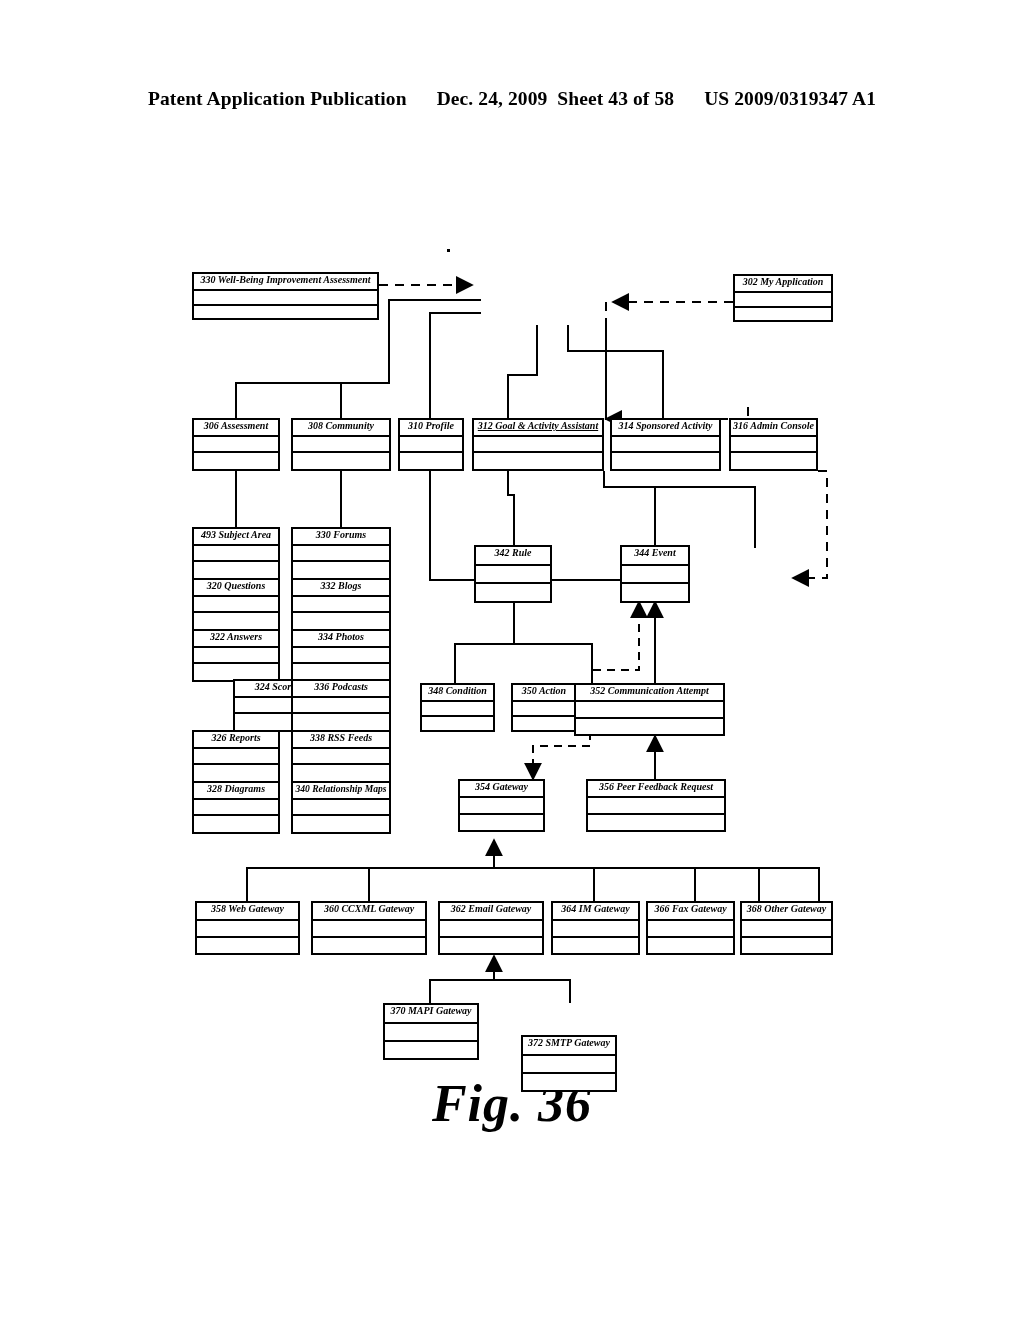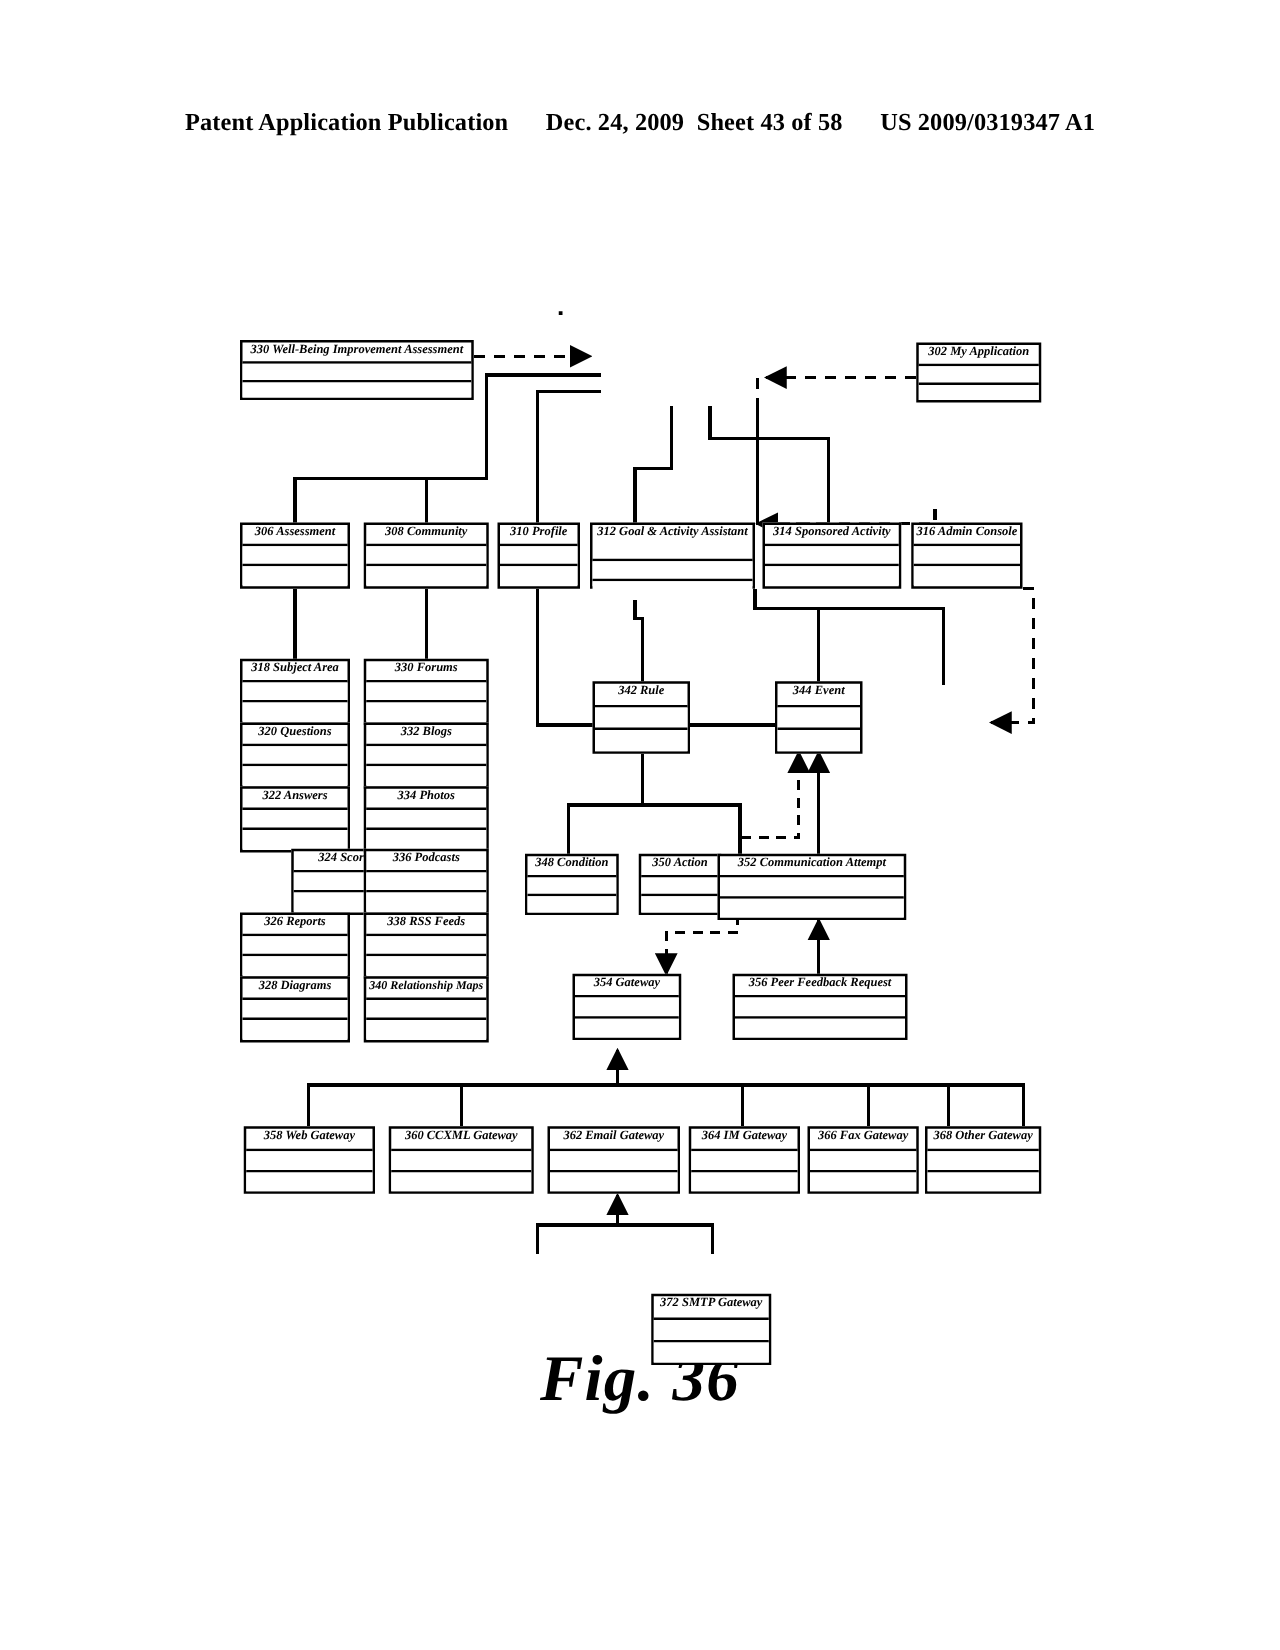--- a/index.html
+++ b/index.html
@@ -243,40 +243,40 @@
       <div class="row" style="height:15px;"></div>
     </div>
 
     <div class="node" style="left:398px; top:418px; width:66px; height:53px;">
       <div class="title" style="font-size:10px; height:17px;">310 Profile</div>
       <div class="row div" style="height:16px;"></div>
       <div class="row" style="height:15px;"></div>
     </div>
 
     <div class="node" style="left:472px; top:418px; width:132px; height:53px;">
-      <div class="title" style="font-size:10px; height:29px;">312 Goal &amp; Activity Assistant</div>
+      <div class="title" style="font-size:10px; height:17px;text-decoration:underline;">312 Goal &amp; Activity Assistant</div>
       <div class="row div" style="height:16px;"></div>
       <div class="row" style="height:15px;"></div>
     </div>
 
     <div class="node" style="left:610px; top:418px; width:111px; height:53px;">
       <div class="title" style="font-size:10px; height:17px;">314 Sponsored Activity</div>
       <div class="row div" style="height:16px;"></div>
       <div class="row" style="height:15px;"></div>
     </div>
 
     <div class="node" style="left:729px; top:418px; width:89px; height:53px;">
       <div class="title" style="font-size:10px; height:17px;">316 Admin Console</div>
       <div class="row div" style="height:16px;"></div>
       <div class="row" style="height:15px;"></div>
     </div>
 
     <div class="stack" style="left:192px; top:527px; width:88px;">
       <div class="node" style="height:53px;">
-        <div class="title" style="font-size:10px; height:17px;">318 Subject Area</div>
+        <div class="title" style="font-size:10px; height:17px;">493 Subject Area</div>
         <div class="row div" style="height:16px;"></div>
         <div class="row" style="height:15px;"></div>
       </div>
       <div class="node" style="height:53px;">
         <div class="title" style="font-size:10px; height:17px;">320 Questions</div>
         <div class="row div" style="height:16px;"></div>
         <div class="row" style="height:15px;"></div>
       </div>
       <div class="node" style="height:53px;">
         <div class="title" style="font-size:10px; height:17px;">322 Answers</div>
@@ -405,20 +405,25 @@
       <div class="row div" style="height:17px;"></div>
       <div class="row" style="height:15px;"></div>
     </div>
 
     <div class="node" style="left:740px; top:901px; width:93px; height:54px;">
       <div class="title" style="font-size:10px; height:18px;">368 Other Gateway</div>
       <div class="row div" style="height:17px;"></div>
       <div class="row" style="height:15px;"></div>
     </div>
 
+    <div class="node" style="left:383px; top:1003px; width:96px; height:57px;">
+      <div class="title" style="font-size:10px; height:19px;">370 MAPI Gateway</div>
+      <div class="row div" style="height:18px;"></div>
+      <div class="row" style="height:16px;"></div>
+    </div>
 
     <div class="node" style="left:521px; top:1035px; width:96px; height:57px;">
       <div class="title" style="font-size:10px; height:19px;">372 SMTP Gateway</div>
       <div class="row div" style="height:18px;"></div>
       <div class="row" style="height:16px;"></div>
     </div>
 
   </div>
 
   <div id="caption">Fig. 36</div>

